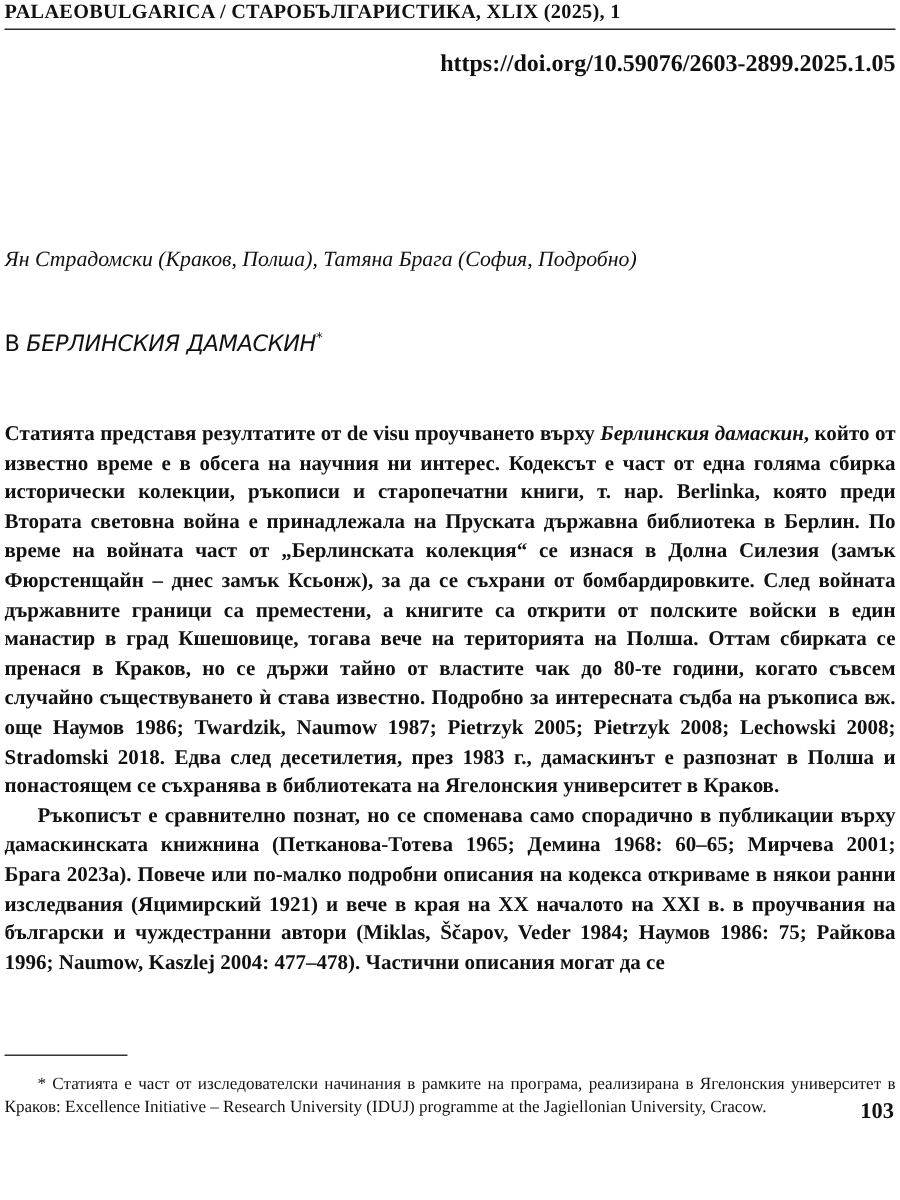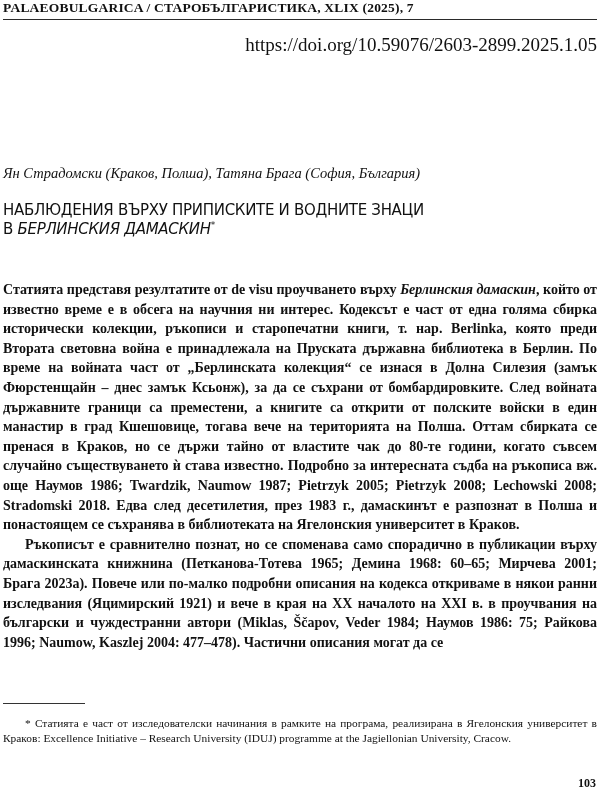--- a/index.html
+++ b/index.html
@@ -30,22 +30,22 @@
       left: 3px;
       right: 3px;
       top: 19px;
       height: 0;
       border-top: 1.6px solid #2a2a2a;
     }
     .doi {
       position: absolute;
       right: 3px;
       top: 34px;
-      font-size: 19px;
-      font-weight: normal;
+      font-size: 16px;
+      font-weight: bold;
       white-space: nowrap;
     }
     .authors {
       position: absolute;
       left: 3px;
       top: 165px;
       font-size: 14.5px;
       font-style: italic;
       white-space: nowrap;
     }
@@ -103,36 +103,36 @@
       font-size: 11.4px;
       line-height: 15px;
       text-align: justify;
       font-weight: normal;
       margin: 0;
       text-indent: 22px;
     }
     .page-number {
       position: absolute;
       right: 4px;
-      top: 776px;
-      font-size: 12px;
+      top: 733px;
+      font-size: 15px;
       font-weight: bold;
     }
   </style>
 </head>
 <body>
 
-<div class="running-head">PALAEOBULGARICA / СТАРОБЪЛГАРИСТИКА, XLIX (2025), 7</div>
+<div class="running-head">PALAEOBULGARICA / СТАРОБЪЛГАРИСТИКА, XLIX (2025), 1</div>
 <div class="head-rule"></div>
 <div class="doi">https://doi.org/10.59076/2603-2899.2025.1.05</div>
 
-<div class="authors">Ян Страдомски (Краков, Полша), Татяна Брага (София, България)</div>
+<div class="authors">Ян Страдомски (Краков, Полша), Татяна Брага (София, Подробно)</div>
 
 <h1 class="title">
-  <span>НАБЛЮДЕНИЯ ВЪРХУ ПРИПИСКИТЕ И ВОДНИТЕ ЗНАЦИ</span><br>
+  <br>
   <span>В </span><span class="ital">БЕРЛИНСКИЯ ДАМАСКИН</span><sup>*</sup>
 </h1>
 
 <div class="body-text">
   <p><span>Статията представя резултатите от de visu проучването върху </span><span class="ital">Берлинския дамаскин</span><span>, който от известно време е в обсега на научния ни интерес. Кодексът е част от една голяма сбирка исторически колекции, ръкописи и старопечатни книги, т. нар. Berlinka, която преди Втората световна война е принадлежала на Пруската държавна библиотека в Берлин. По време на войната част от „Берлинската колекция“ се изнася в Долна Силезия (замък Фюрстенщайн – днес замък Ксьонж), за да се съхрани от бомбардировките. След войната държавните граници са преместени, а книгите са открити от полските войски в един манастир в град Кшешовице, тогава вече на територията на Полша. Оттам сбирката се пренася в Краков, но се държи тайно от властите чак до 80-те години, когато съвсем случайно съществуването ѝ става известно. Подробно за интересната съдба на ръкописа вж. още Наумов 1986; Twardzik, Naumow 1987; Pietrzyk 2005; Pietrzyk 2008; Lechowski 2008; Stradomski 2018. Едва след десетилетия, през 1983 г., дамаскинът е разпознат в Полша и понастоящем се съхранява в библиотеката на Ягелонския университет в Краков.</span></p>
   <p class="indent">Ръкописът е сравнително познат, но се споменава само спорадично в публикации върху дамаскинската книжнина (Петканова-Тотева 1965; Демина 1968: 60–65; Мирчева 2001; Брага 2023а). Повече или по-малко подробни описания на кодекса откриваме в някои ранни изследвания (Яцимирский 1921) и вече в края на XX началото на XXI в. в проучвания на български и чуждестранни автори (Miklas, Ščapov, Veder 1984; Наумов 1986: 75; Райкова 1996; Naumow, Kaszlej 2004: 477–478). Частични описания могат да се</p>
 </div>
 
 <div class="fn-rule"></div>
 <p class="footnote">* Статията е част от изследователски начинания в рамките на програма, реализирана в Ягелонския университет в Краков: Excellence Initiative – Research University (IDUJ) programme at the Jagiellonian University, Cracow.</p>

